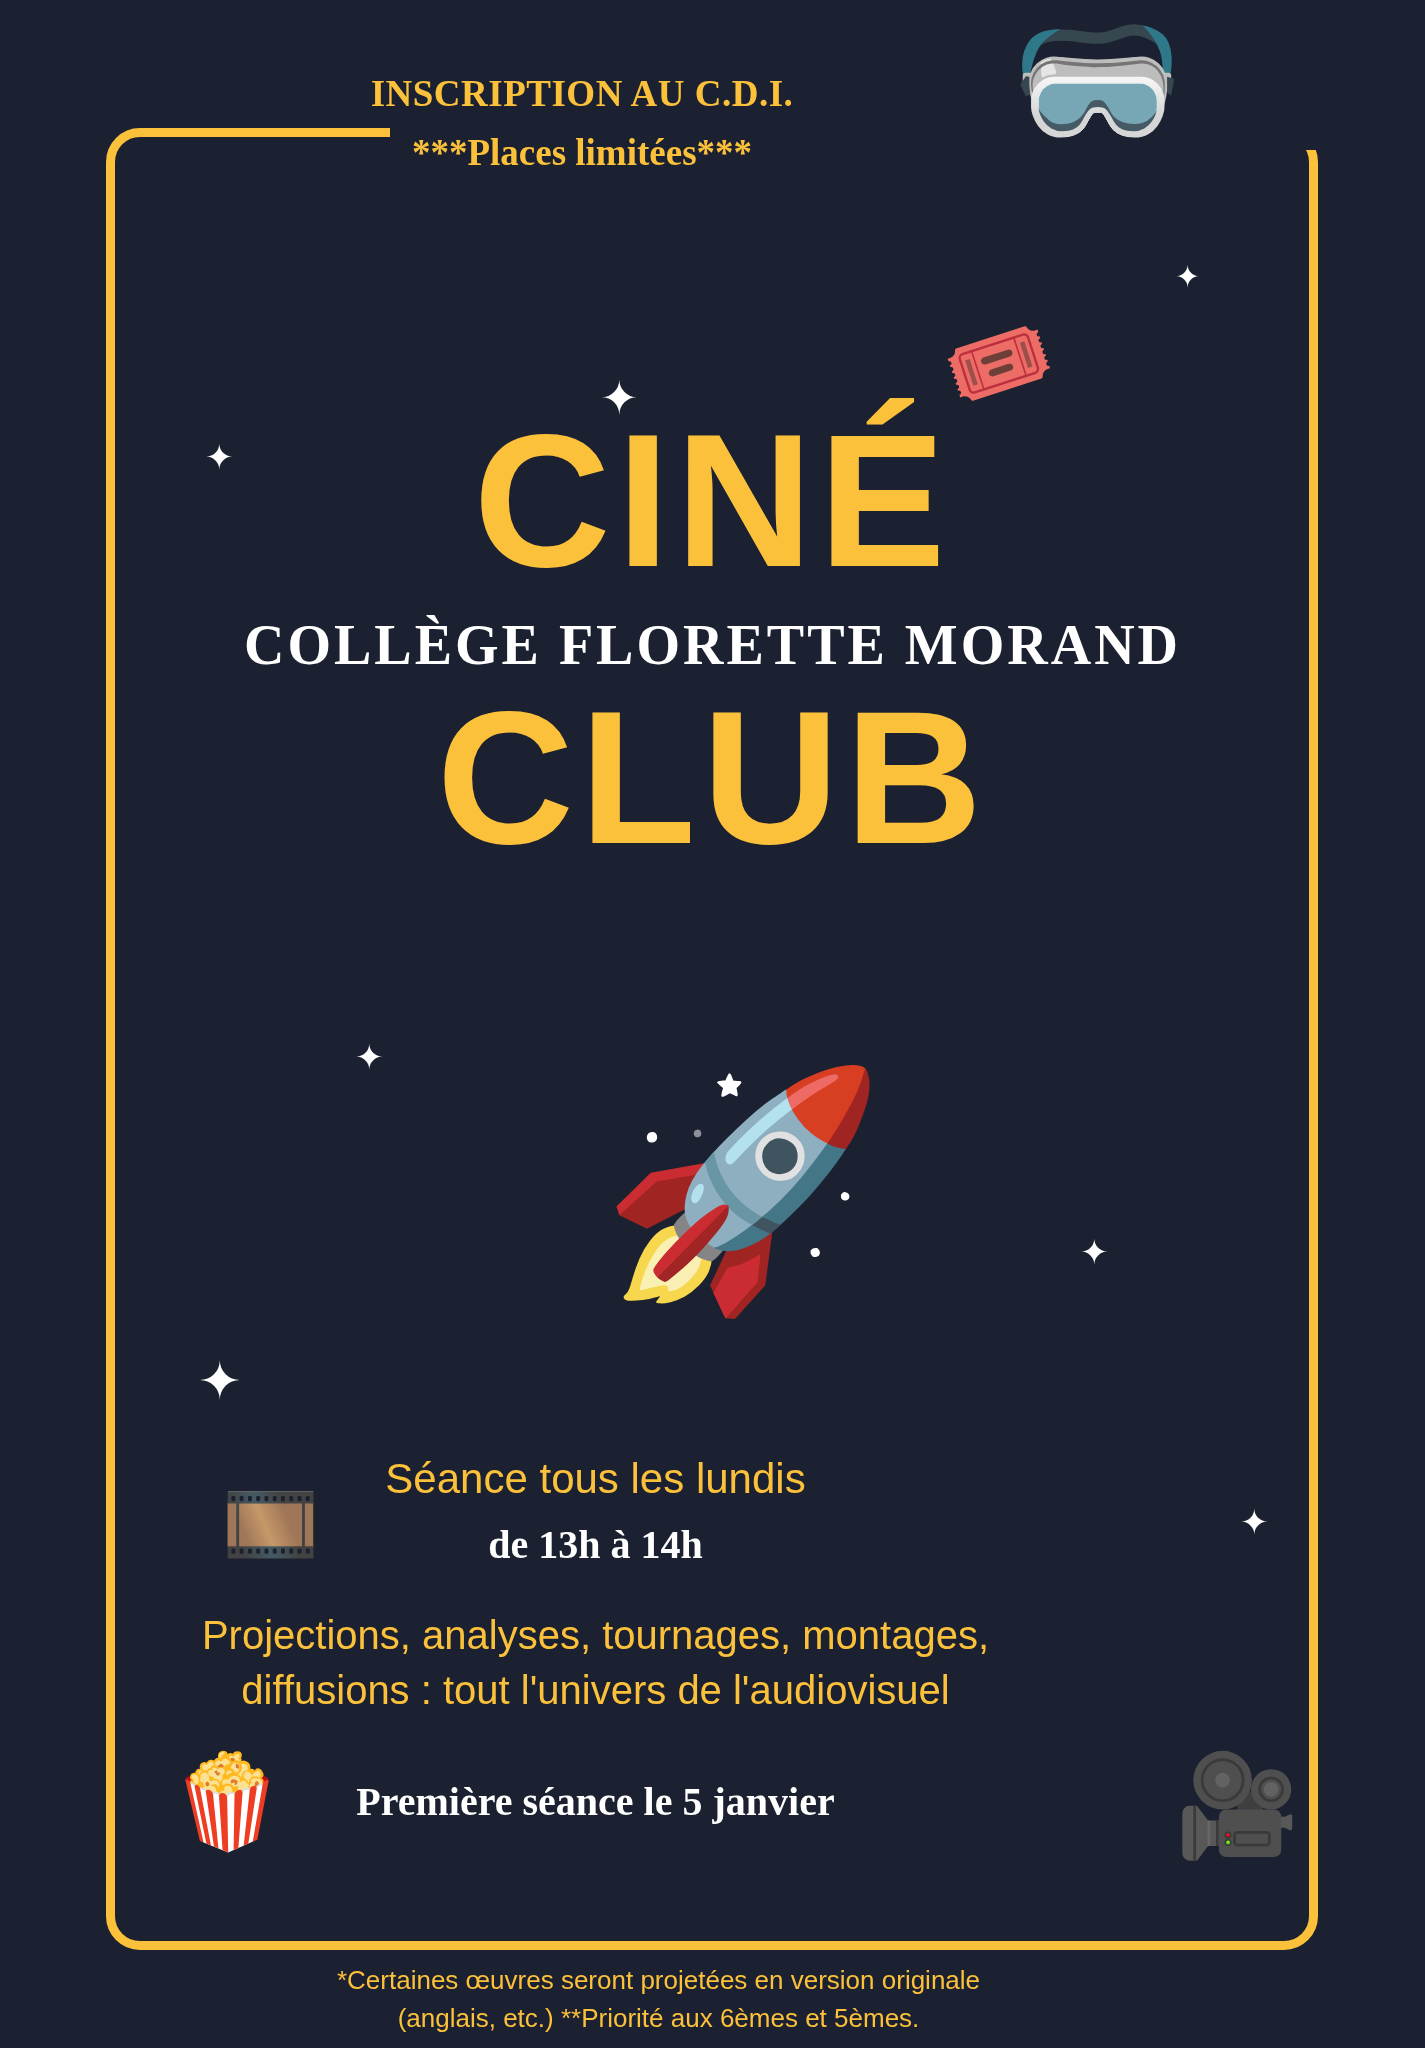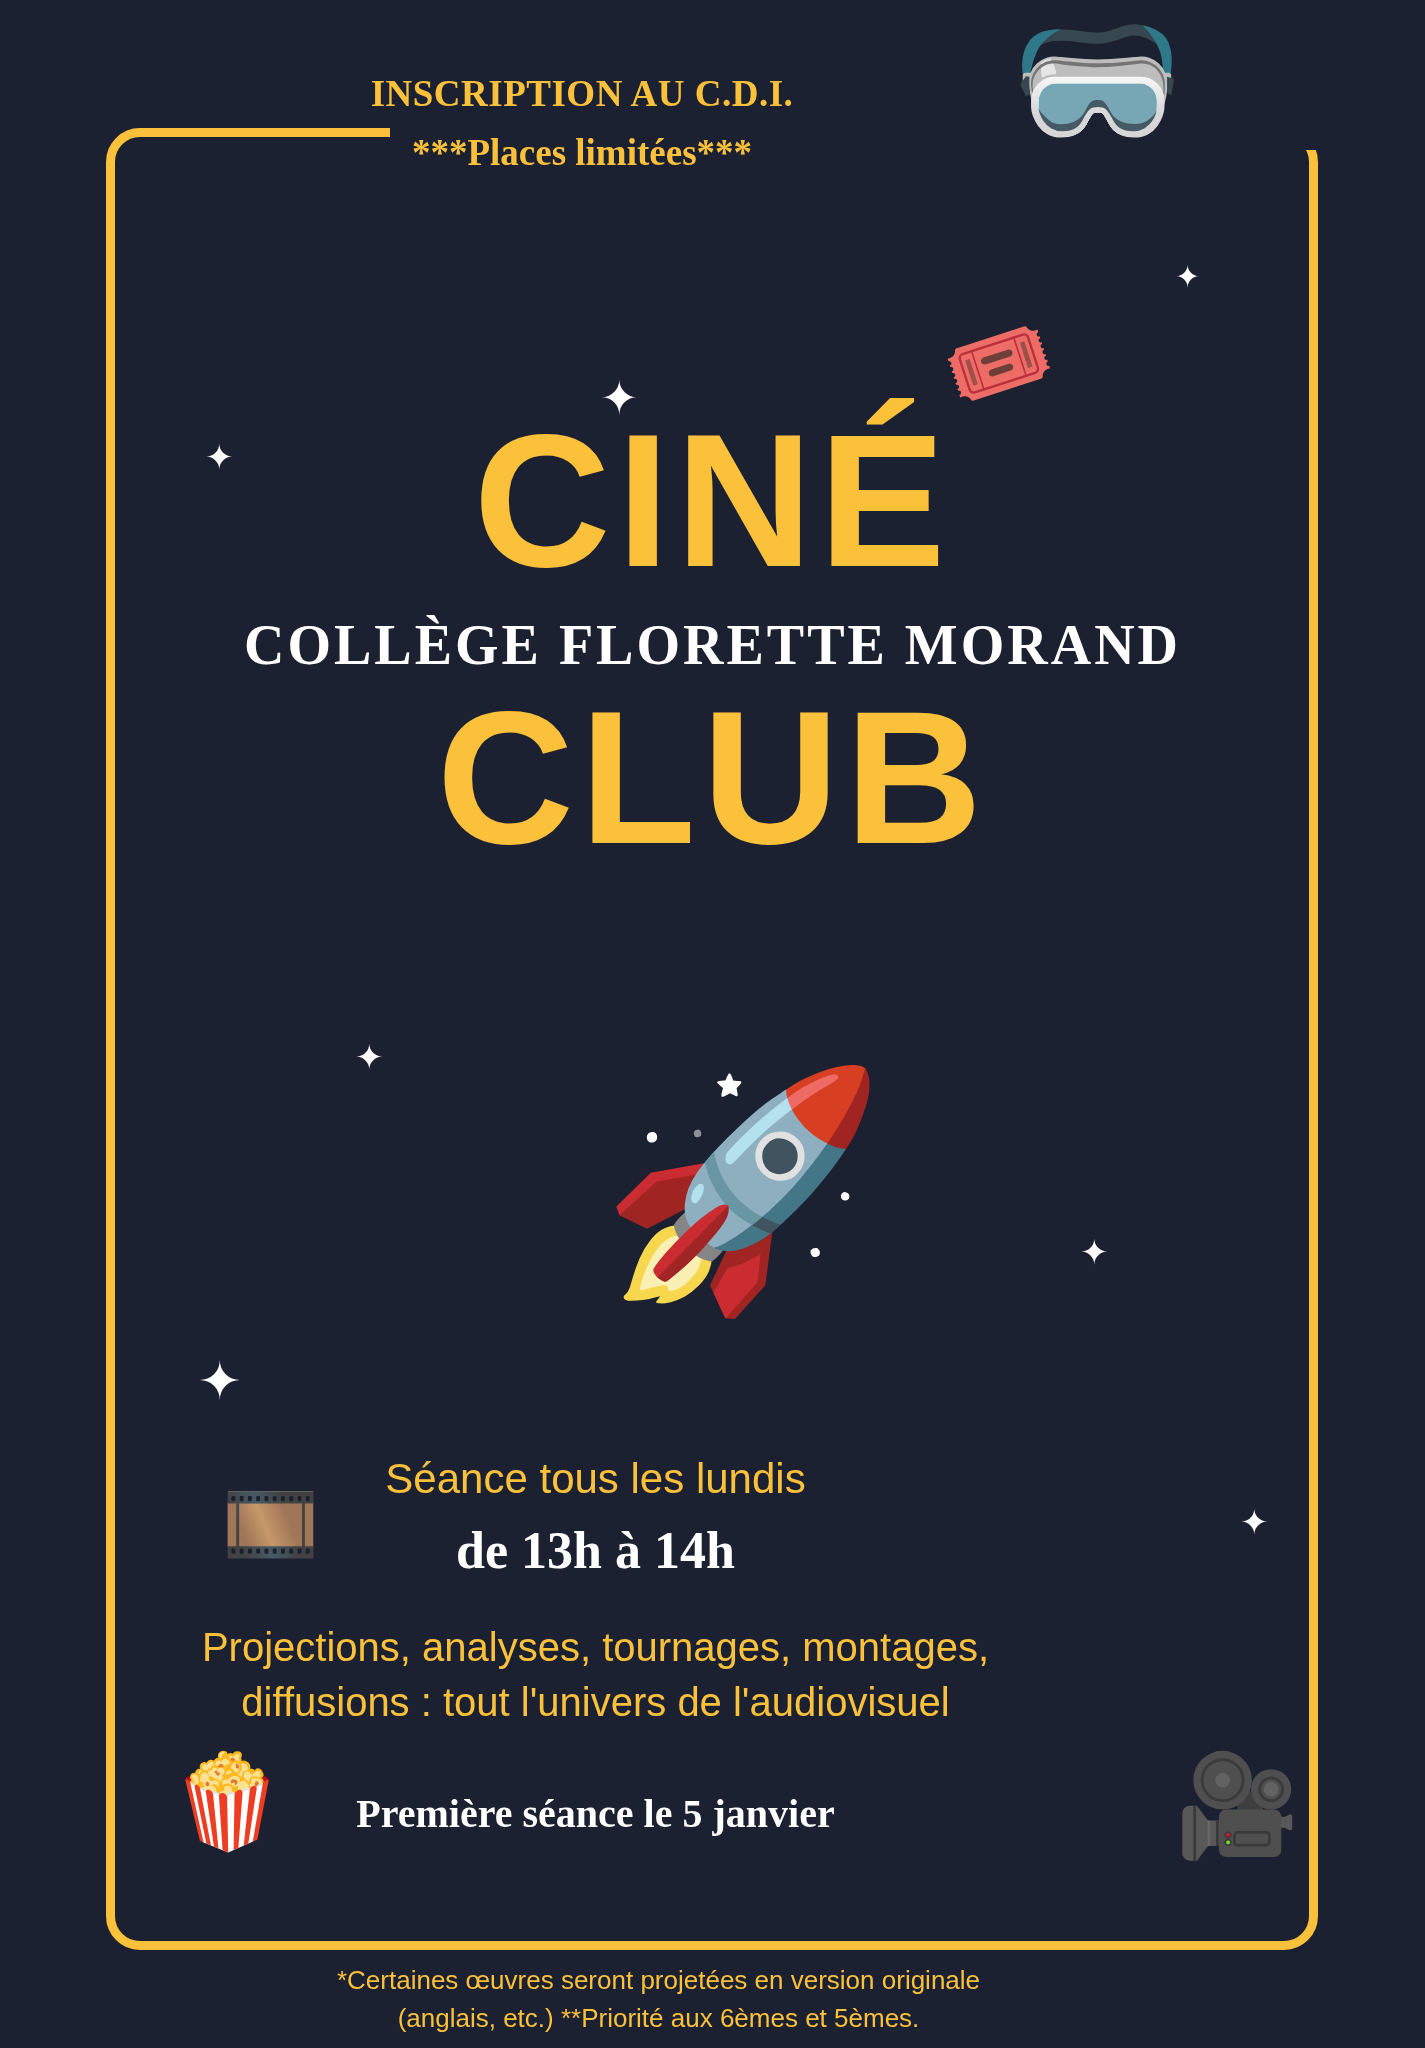--- a/index.html
+++ b/index.html
@@ -116,21 +116,21 @@
     text-align: center;
   }
   .info-line-1 {
     font-size: 42px;
     color: #fcc13b;
     margin: 0 0 18px 0;
   }
   .info-line-2 {
     font-family: "Liberation Serif", serif;
     font-weight: bold;
-    font-size: 52px;
+    font-size: 40px;
     color: #ffffff;
     margin: 0 0 40px 0;
   }
   .info-line-3 {
     font-size: 40px;
     color: #fcc13b;
     line-height: 1.38;
     margin: 0 0 60px 0;
   }
   .info-line-4 {

